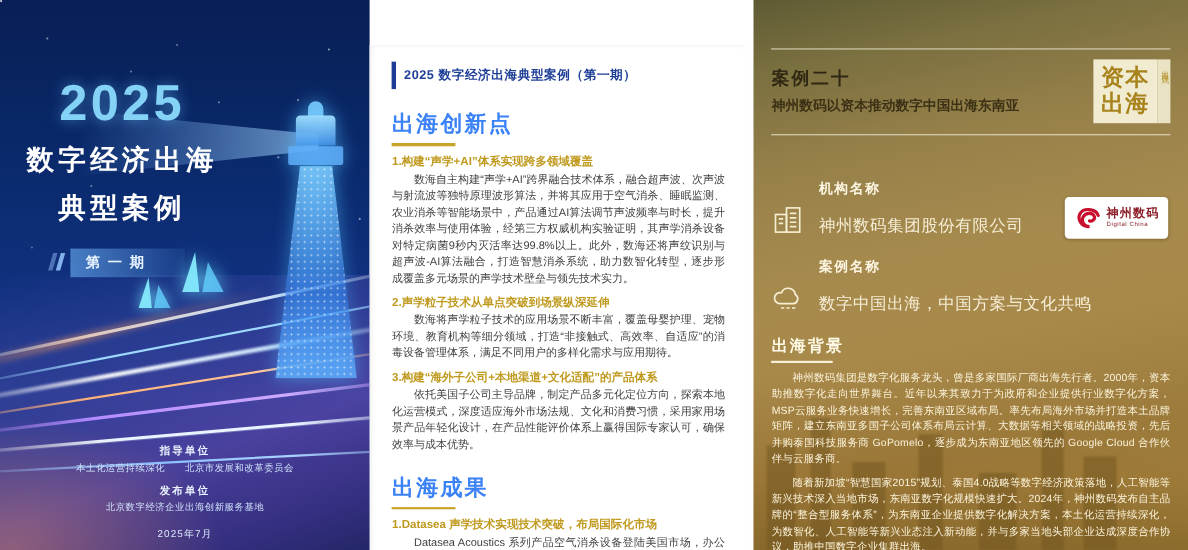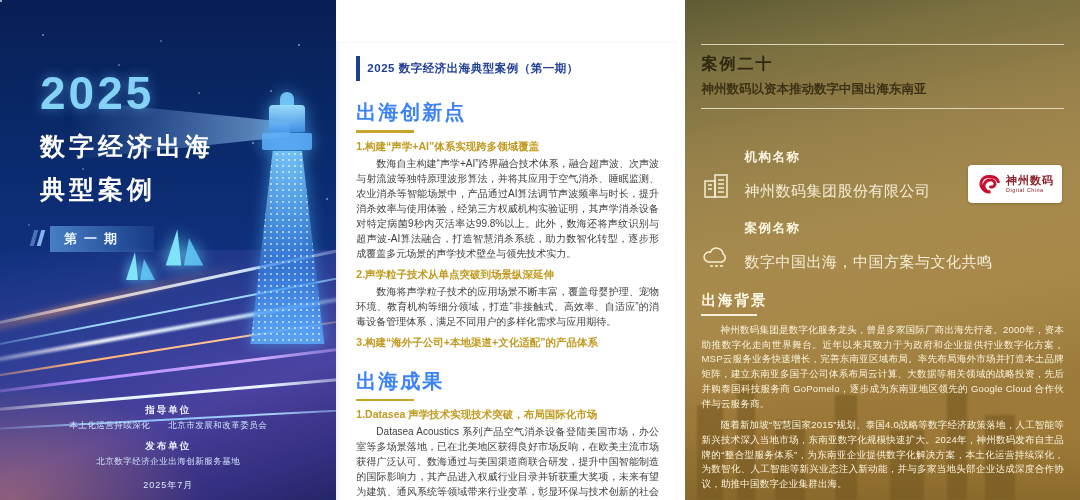--- a/index.html
+++ b/index.html
@@ -57,21 +57,21 @@
   .s8 { top:50px; left:-70px; width:320px; height:7px; transform:rotate(-14deg); filter:blur(3px);
     background:linear-gradient(90deg,transparent,rgba(255,160,95,.55) 40%,transparent); }
   .boat { position:absolute; z-index:2; filter:drop-shadow(0 0 6px rgba(110,225,255,.95)); }
   .boat i { display:inline-block; }
   .sailA { width:0; height:0; border-left:9px solid transparent; border-right:3px solid transparent;
     border-bottom:28px solid rgba(135,238,255,.92); }
   .sailB { width:0; height:0; border-left:4px solid transparent; border-right:11px solid transparent;
     border-bottom:21px solid rgba(100,210,255,.78); margin-left:2px; }
   .b1 { left:126px; top:252px; }
   .b2 { left:170px; top:234px; transform:scale(1.3); }
-  .cover-content { position:absolute; top:66px; left:40px; z-index:3; }
+  .cover-content { position:absolute; top:66px; left:24px; z-index:3;text-align:center; }
   .year { font-size:46px; font-weight:800; letter-spacing:3px; color:#84d3f6;
     text-shadow:0 0 12px rgba(110,200,255,.5); }
   .ctitle { font-size:25px; font-weight:800; letter-spacing:4px; color:#ffffff; line-height:1.32; margin-top:10px; }
   .issue-badge { display:inline-block; margin-top:20px; margin-left:10px; position:relative;
     padding:4px 30px 4px 14px; font-size:13px; font-weight:700; letter-spacing:7px; color:#eaf4ff;
     background:linear-gradient(90deg, rgba(86,146,216,.8), rgba(86,146,216,.12)); }
   .issue-badge::before { content:""; position:absolute; left:-11px; top:4px; width:4px; height:16px;
     background:rgba(150,200,255,.85); transform:skewX(-16deg);
     box-shadow:-7px 0 0 rgba(150,200,255,.45); }
   .cover-footer { position:absolute; left:0; right:0; bottom:8px; text-align:center; z-index:3; }
@@ -186,20 +186,21 @@
       <span class="ph-bar"></span>
       <span class="ph-text">2025 数字经济出海典型案例（第一期）</span>
     </div>
 
     <h2 class="section-title">出海创新点</h2>
     <div class="item-h">1.构建“声学+AI”体系实现跨多领域覆盖</div>
     <p class="item-b">数海自主构建“声学+AI”跨界融合技术体系，融合超声波、次声波与射流波等独特原理波形算法，并将其应用于空气消杀、睡眠监测、农业消杀等智能场景中，产品通过AI算法调节声波频率与时长，提升消杀效率与使用体验，经第三方权威机构实验证明，其声学消杀设备对特定病菌9秒内灭活率达99.8%以上。此外，数海还将声纹识别与超声波-AI算法融合，打造智慧消杀系统，助力数智化转型，逐步形成覆盖多元场景的声学技术壁垒与领先技术实力。</p>
     <div class="item-h">2.声学粒子技术从单点突破到场景纵深延伸</div>
     <p class="item-b">数海将声学粒子技术的应用场景不断丰富，覆盖母婴护理、宠物环境、教育机构等细分领域，打造“非接触式、高效率、自适应”的消毒设备管理体系，满足不同用户的多样化需求与应用期待。</p>
     <div class="item-h">3.构建“海外子公司+本地渠道+文化适配”的产品体系</div>
+    <p class="item-b">依托美国子公司主导品牌，制定产品多元化定位方向，探索本地化运营模式，深度适应海外市场法规、文化和消费习惯，采用家用场景产品年轻化设计，在产品性能评价体系上赢得国际专家认可，确保效率与成本优势。</p>
 
     <h2 class="section-title">出海成果</h2>
     <div class="item-h">1.Datasea 声学技术实现技术突破，布局国际化市场</div>
     <p class="item-b">Datasea Acoustics 系列产品空气消杀设备登陆美国市场，办公室等多场景落地，已在北美地区获得良好市场反响，在欧美主流市场获得广泛认可。数海通过与美国渠道商联合研发，提升中国智能制造的国际影响力，其产品进入权威行业目录并斩获重大奖项，未来有望为建筑、通风系统等领域带来行业变革，彰显环保与技术创新的社会价值。</p>
 
     <div class="page-num">-46-</div>
   </section>
 
   <div class="gutter"></div>
 
@@ -212,20 +213,24 @@
       <div class="tower t5"></div>
       <div class="tower t6"></div>
       <div class="tower t7"></div>
     </div>
 
     <div class="hline hl1"></div>
     <div class="case-head">
       <div>
         <div class="case-no">案例二十</div>
         <div class="case-title">神州数码以资本推动数字中国出海东南亚</div>
+      </div>
+      <div class="tag">
+        <div class="tag-main">资本出海</div>
+        <div class="tag-side">出海模式</div>
       </div>
     </div>
     <div class="hline"></div>
 
     <div class="info-list">
       <div class="logo-card">
         <svg class="logo-swirl" viewBox="0 0 36 36">
           <path d="M31 15 C28 6 12 5 8 13 C4 21 11 30 20 29 C13 29 9 22 12 17 C15 11 24 11 26 16 C27.5 19.5 24 23 20 22" stroke="#c8102e" stroke-width="4" fill="none" stroke-linecap="round"></path>
         </svg>
         <div class="logo-text">

